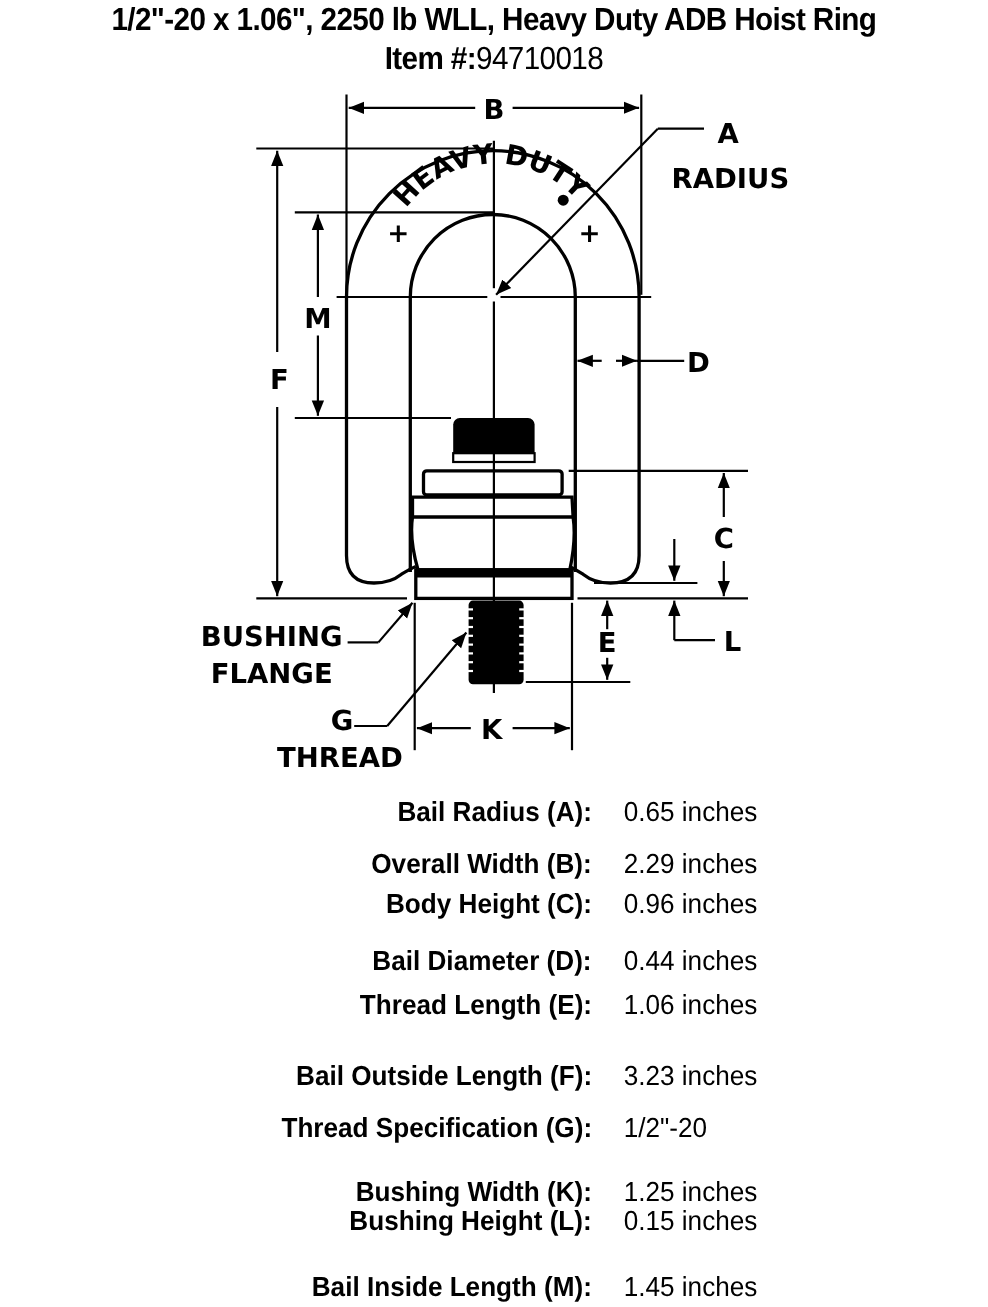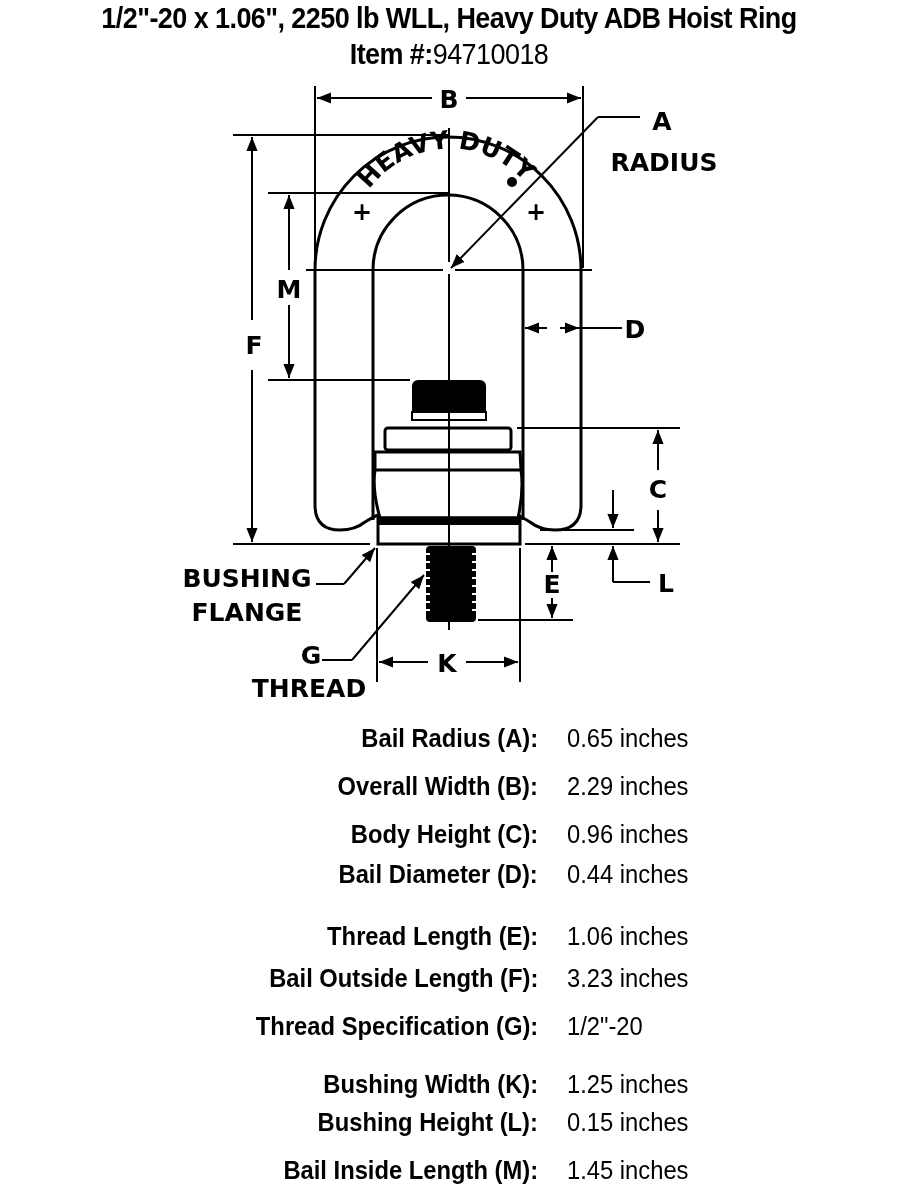--- a/index.html
+++ b/index.html
@@ -163,45 +163,45 @@
 
 <div class="specs">
   <div class="spec-row" style="top:0px">
     <span class="spec-name">Bail Radius (A):</span>
     <span class="spec-val">0.65 inches</span>
   </div>
   <div class="spec-row" style="top:48px">
     <span class="spec-name">Overall Width (B):</span>
     <span class="spec-val">2.29 inches</span>
   </div>
-  <div class="spec-row" style="top:96px">
+  <div class="spec-row" style="top:84px">
     <span class="spec-name">Body Height (C):</span>
     <span class="spec-val">0.96 inches</span>
   </div>
   <div class="spec-row" style="top:136px">
     <span class="spec-name">Bail Diameter (D):</span>
     <span class="spec-val">0.44 inches</span>
   </div>
-  <div class="spec-row" style="top:198px">
+  <div class="spec-row" style="top:176px">
     <span class="spec-name">Thread Length (E):</span>
     <span class="spec-val">1.06 inches</span>
   </div>
   <div class="spec-row" style="top:240px">
     <span class="spec-name">Bail Outside Length (F):</span>
     <span class="spec-val">3.23 inches</span>
   </div>
   <div class="spec-row" style="top:288px">
     <span class="spec-name">Thread Specification (G):</span>
     <span class="spec-val">1/2"-20</span>
   </div>
   <div class="spec-row" style="top:346px">
     <span class="spec-name">Bushing Width (K):</span>
     <span class="spec-val">1.25 inches</span>
   </div>
-  <div class="spec-row" style="top:384px">
+  <div class="spec-row" style="top:372px">
     <span class="spec-name">Bushing Height (L):</span>
     <span class="spec-val">0.15 inches</span>
   </div>
   <div class="spec-row" style="top:432px">
     <span class="spec-name">Bail Inside Length (M):</span>
     <span class="spec-val">1.45 inches</span>
   </div>
 </div>
 
 </body></html>

